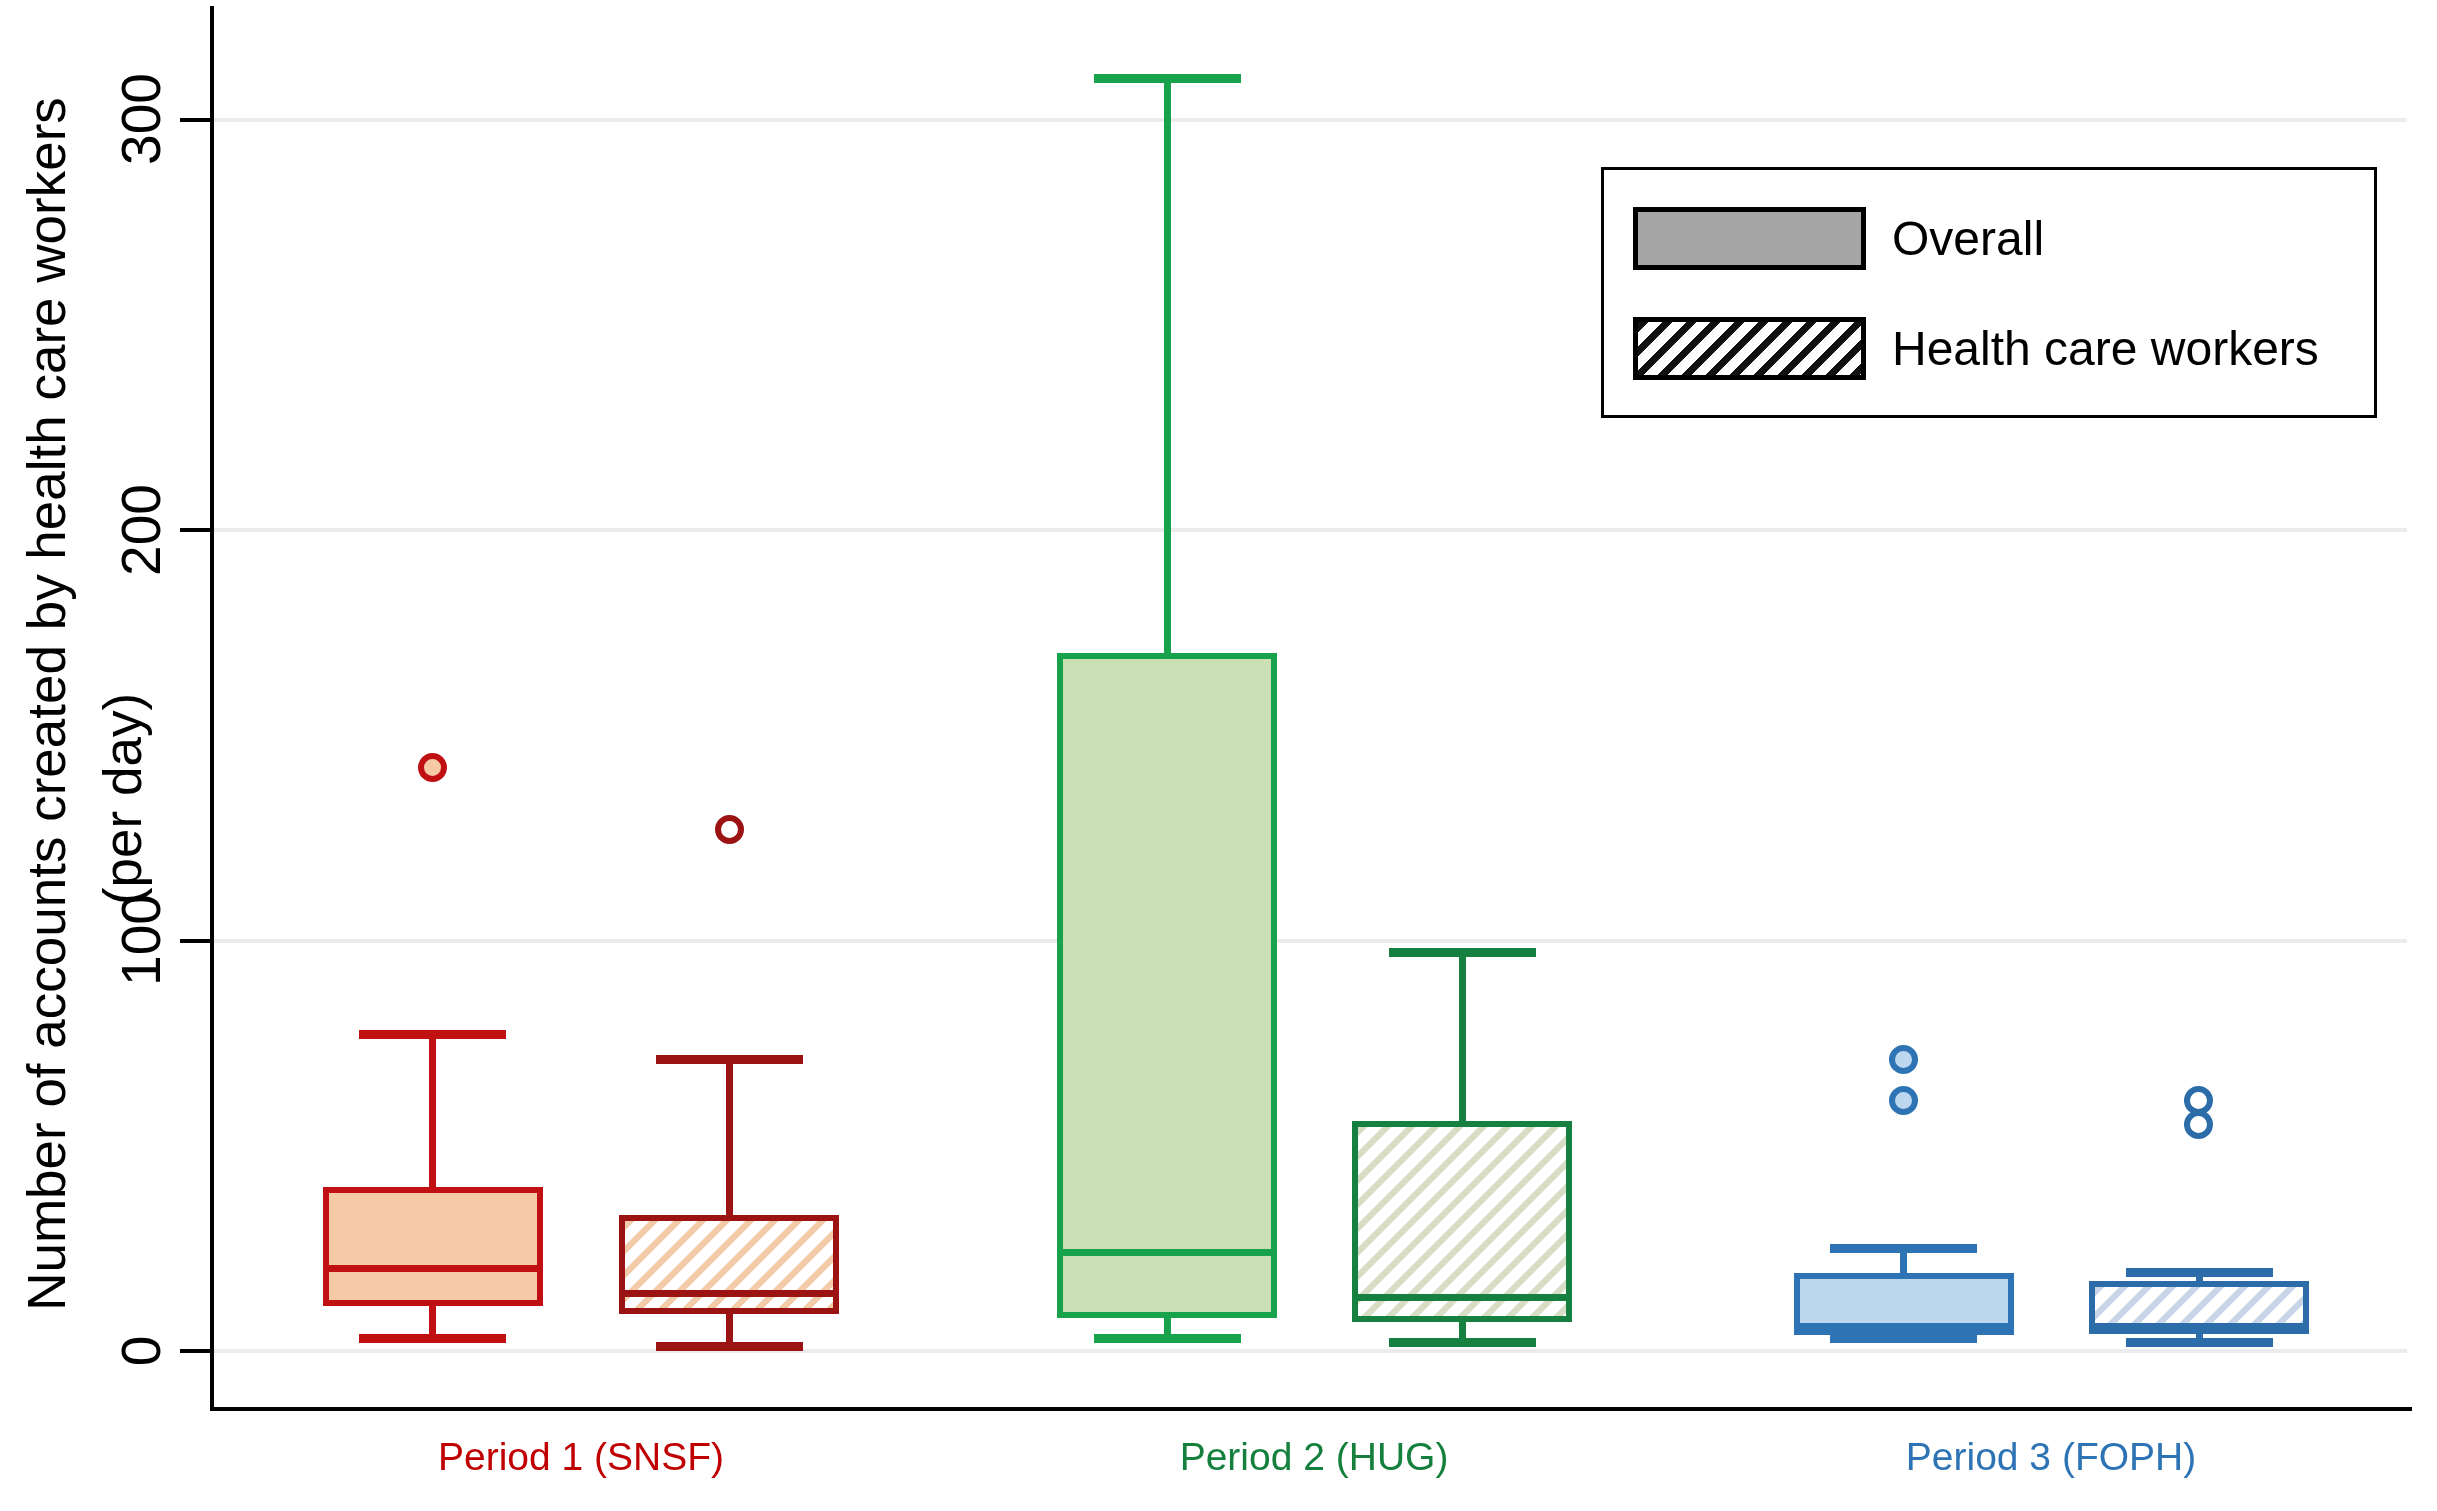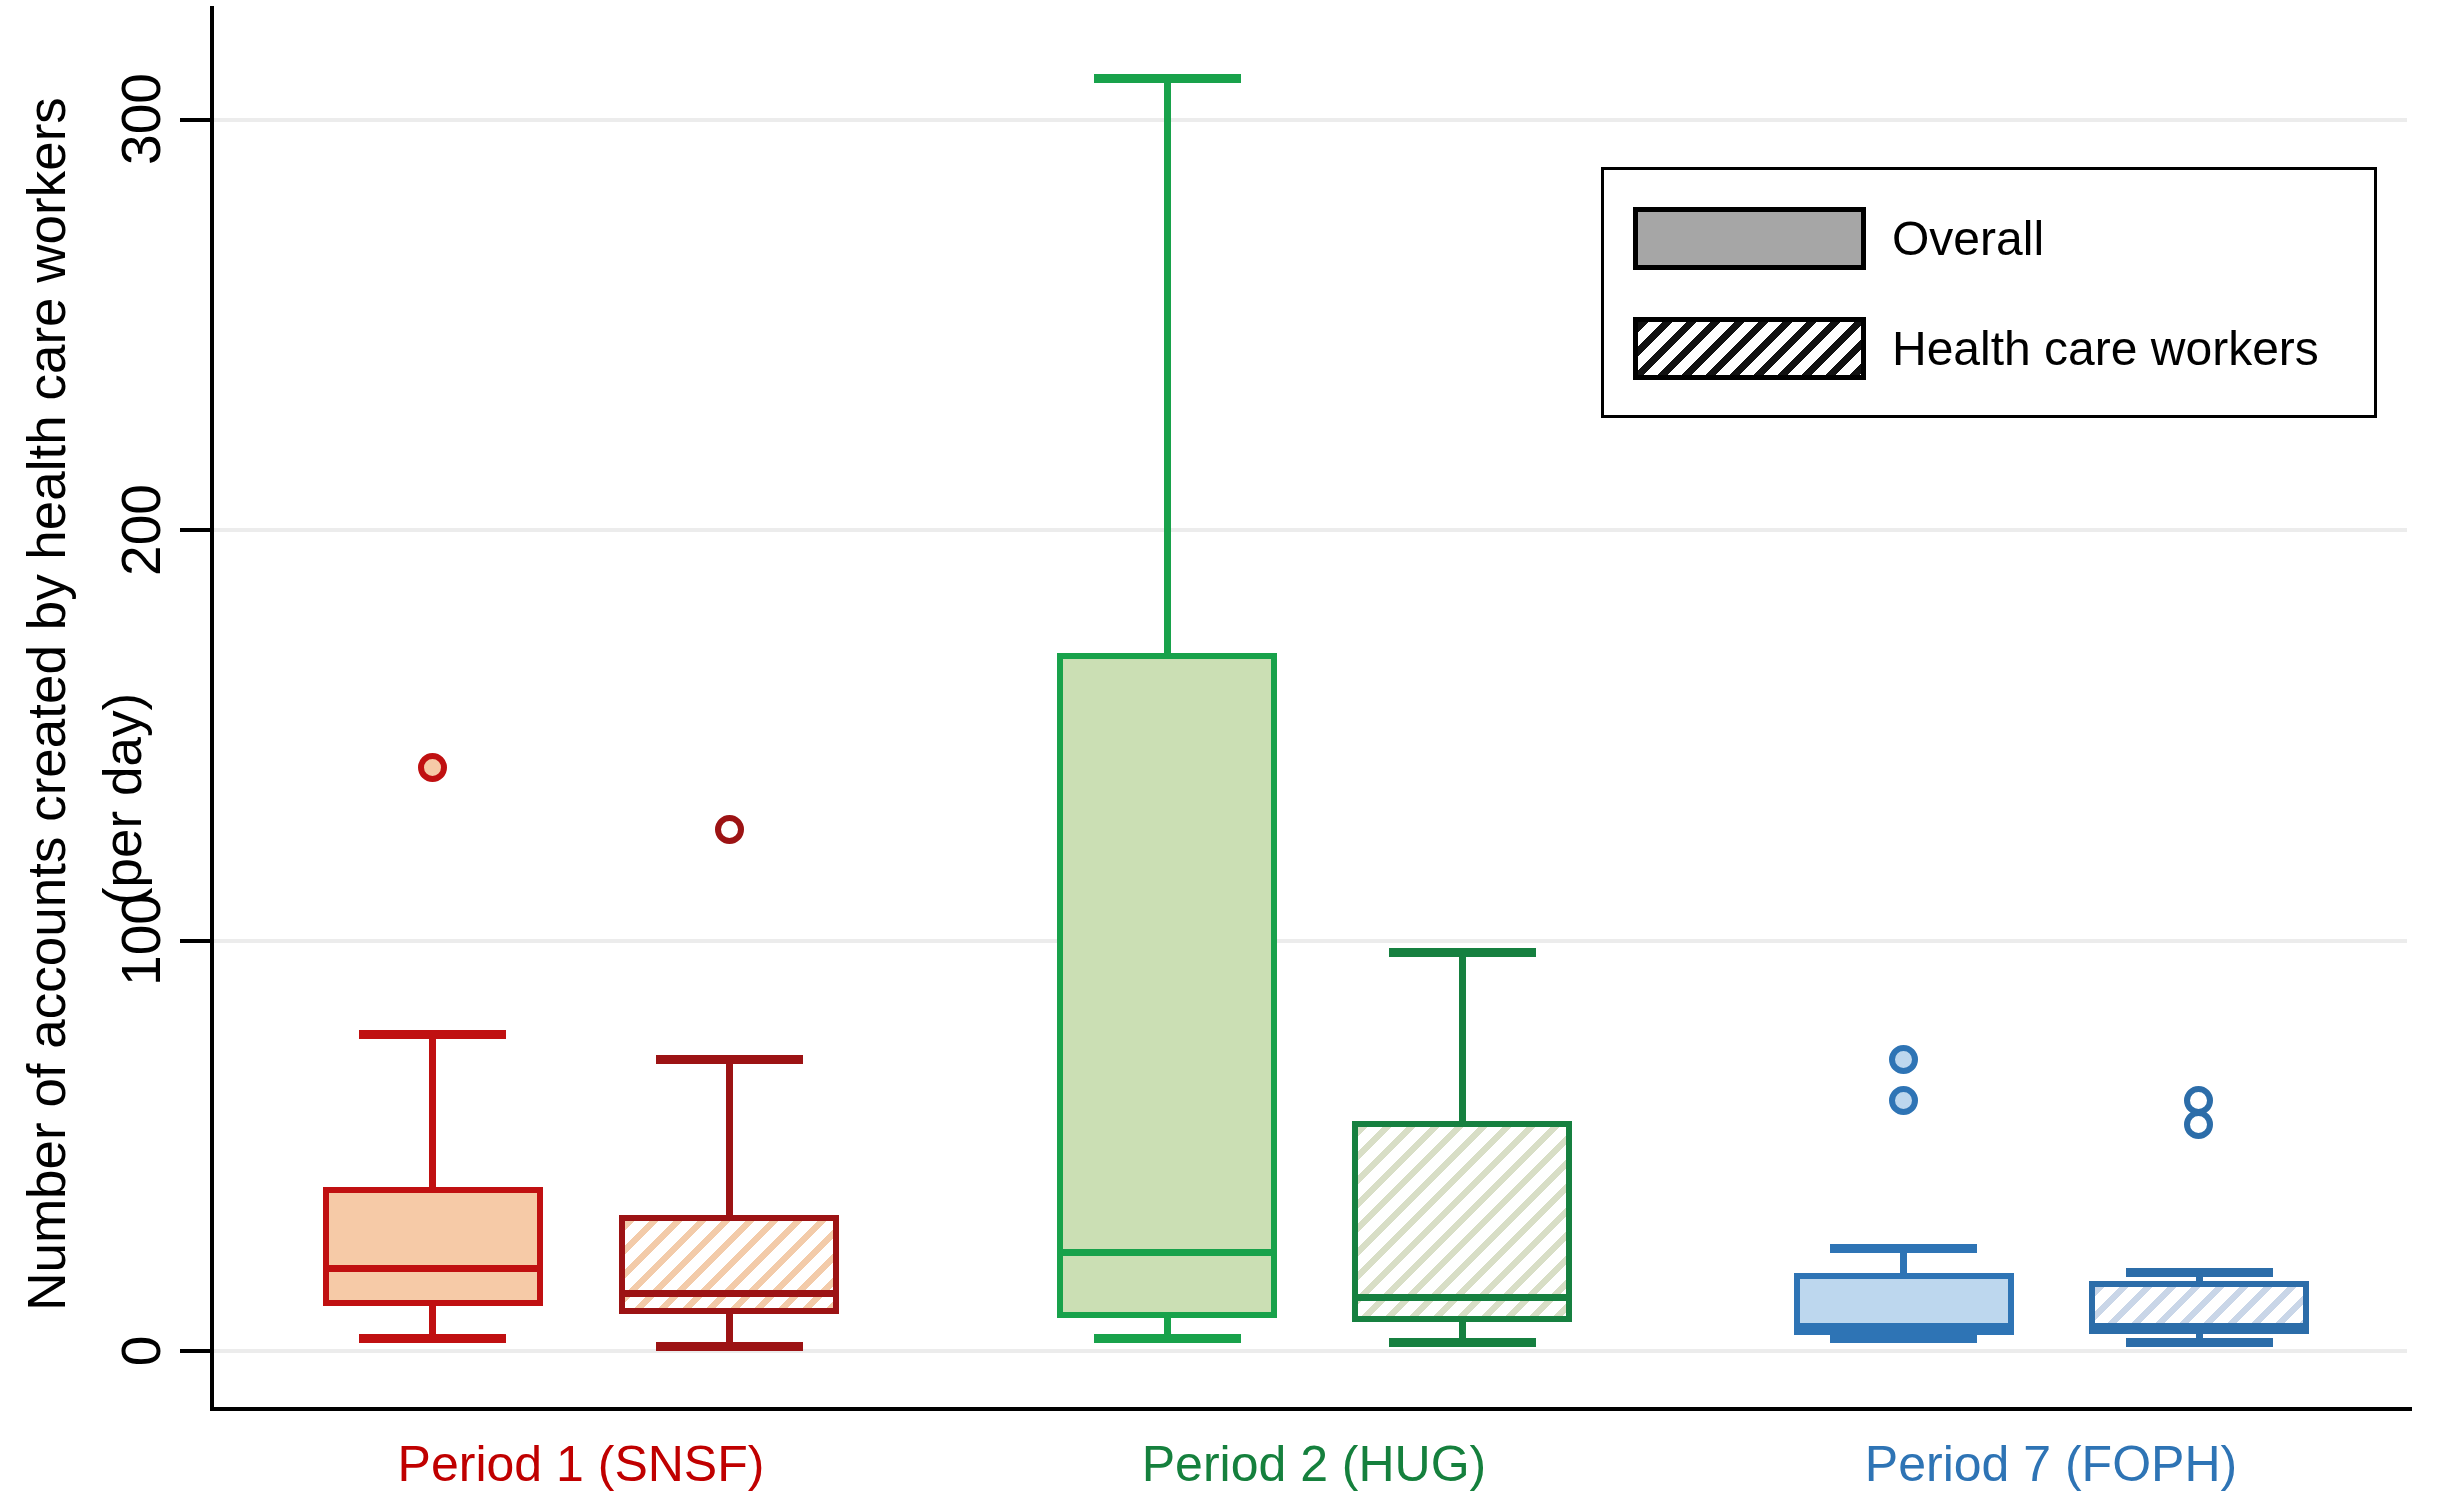--- a/index.html
+++ b/index.html
@@ -15,21 +15,21 @@
     position:absolute;left:0;top:0;
     transform:translate(-50%,-50%) rotate(-90deg);
     white-space:nowrap;color:#000;
   }
   .ytitle{font-size:53px;}
   .ytick{font-size:55px;}
   .axis-line{position:absolute;background:#000000;}
   .gridline{position:absolute;background:#ececec;}
   .tickmark{position:absolute;background:#000000;}
   .box-el{position:absolute;box-sizing:border-box;}
-  .xcat{position:absolute;font-size:50px;text-align:center;transform:translateX(-50%);white-space:nowrap;}
+  .xcat{position:absolute;font-size:39px;text-align:center;transform:translateX(-50%);white-space:nowrap;}
   #legend{
     position:absolute;left:1601px;top:167px;width:776px;height:251px;
     border:3.7px solid #000;background:#fff;box-sizing:border-box;
   }
   .legend-row{position:absolute;left:29px;display:flex;align-items:center;}
   .legend-swatch{width:233px;height:63px;border:5.1px solid #000;box-sizing:border-box;flex:0 0 auto;}
   .legend-swatch.solid{background:#a6a6a6;}
   .legend-swatch.hatched{background:repeating-linear-gradient(135deg,#111111 0 7.3px,#ffffff 7.3px 17px);}
   .legend-label{font-size:48px;color:#000;margin-left:26px;white-space:nowrap;}
 </style>
@@ -103,21 +103,21 @@
       <div class="box-el" style="left: 2196px; top: 1273px; width: 6.6px; height: 8.2px; background: rgb(44, 109, 169);"></div>
       <div class="box-el" style="left: 2196px; top: 1334px; width: 6.6px; height: 8.2px; background: rgb(44, 109, 169);"></div>
       <div class="box-el" style="left: 2126px; top: 1268px; width: 147px; height: 8.8px; background: rgb(44, 109, 169);"></div>
       <div class="box-el" style="left: 2126px; top: 1338px; width: 147px; height: 8.8px; background: rgb(44, 109, 169);"></div>
       <div class="box-el" style="left: 2089px; top: 1281px; width: 220px; height: 53px; border: 6.6px solid rgb(44, 109, 169); background: repeating-linear-gradient(135deg, rgb(201, 214, 232) 0px, rgb(201, 214, 232) 6.6px, rgb(255, 255, 255) 6.6px, rgb(255, 255, 255) 17px);"></div>
       <div class="box-el" style="left: 2089px; top: 1323px; width: 220px; height: 6.6px; background: rgb(44, 109, 169);"></div>
       <div class="box-el" style="left: 2184px; top: 1086px; width: 29px; height: 29px; border-radius: 50%; border: 6.6px solid rgb(44, 109, 169); background: rgb(255, 255, 255);"></div>
       <div class="box-el" style="left: 2184px; top: 1110px; width: 29px; height: 29px; border-radius: 50%; border: 6.6px solid rgb(44, 109, 169); background: rgb(255, 255, 255);"></div>
       <div class="xcat" style="left: 581px; top: 1435px; color: rgb(192, 0, 0);">Period 1 (SNSF)</div>
       <div class="xcat" style="left: 1314px; top: 1435px; color: #15803d;">Period 2 (HUG)</div>
-      <div class="xcat" style="left: 2051px; top: 1435px; color: rgb(46, 116, 181);">Period 7 (FOPH)</div>
+      <div class="xcat" style="left: 2051px; top: 1435px; color: rgb(46, 116, 181);">Period 3 (FOPH)</div>
     </div>
 
   <div class="axis-line" style="left:210px;top:5.9px;width:3.7px;height:1404px;"></div>
   <div class="axis-line" style="left:210px;top:1407px;width:2202px;height:3.7px;"></div>
 
   <div id="legend">
     <div class="legend-row" style="top:37px;">
       <div class="legend-swatch solid"></div>
       <div class="legend-label">Overall</div>
     </div>

